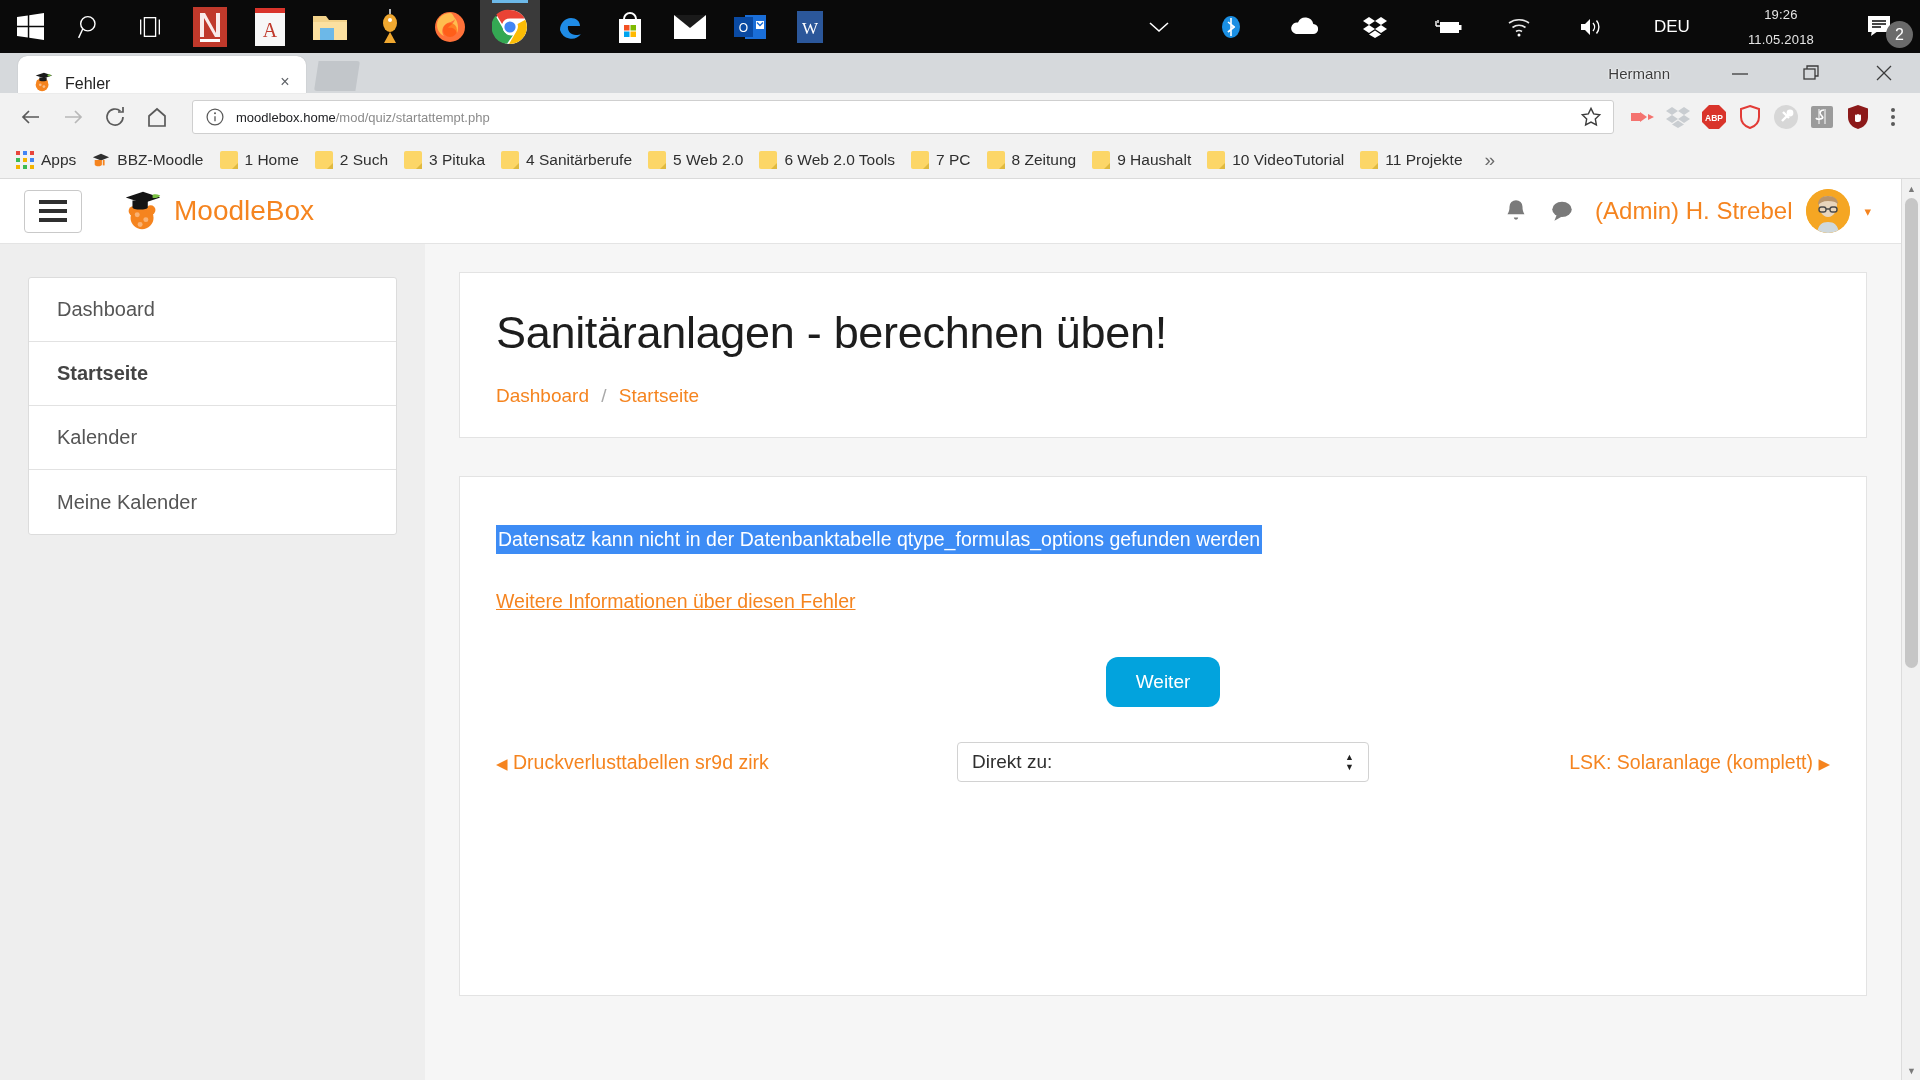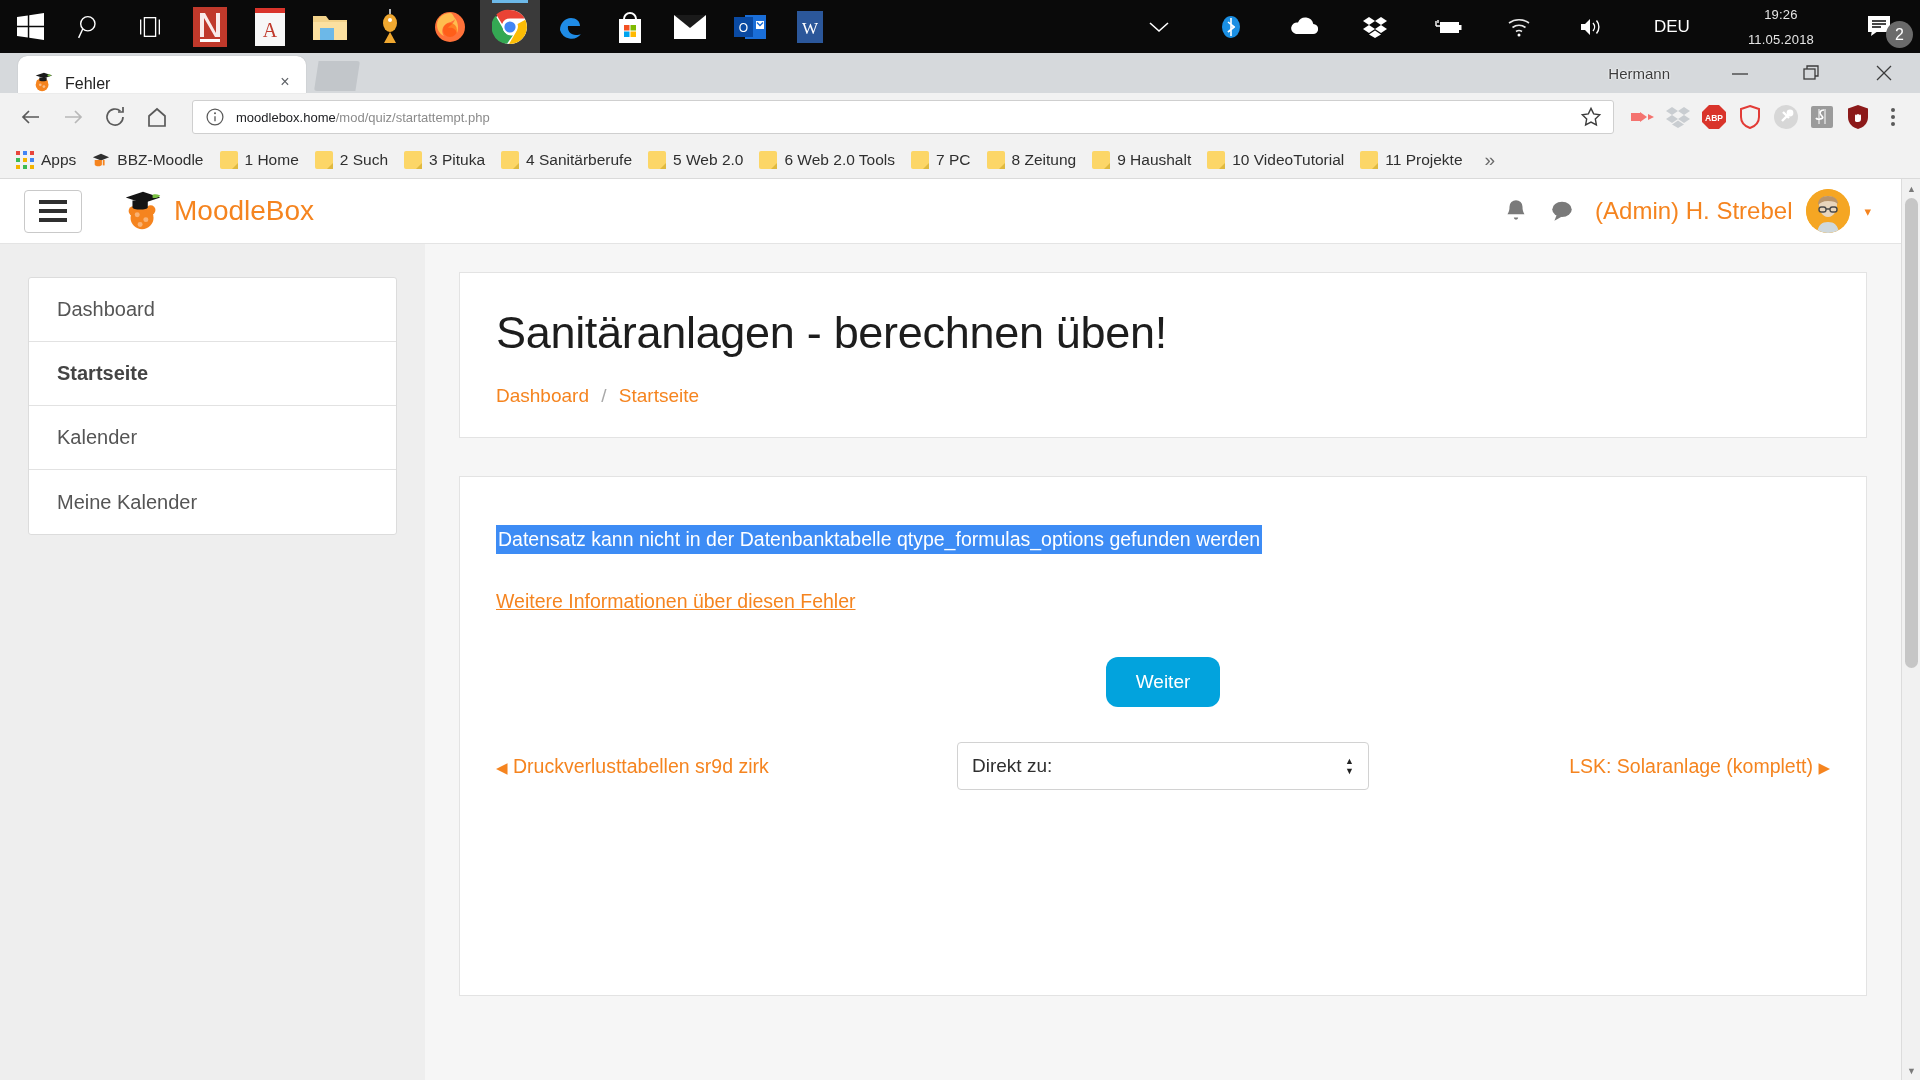--- a/index.html
+++ b/index.html
@@ -168,21 +168,21 @@
   #continue-btn {
     background: #02a3dd; color: #fff; border: none; border-radius: 12px;
     font-size: 19px; padding: 14px 30px; font-family: inherit;
   }
   #nav-row { display: flex; align-items: center; margin-top: 35px; padding-bottom: 40px; }
   #prev-link { font-size: 19.5px; color: #f5841f; flex: 1; white-space: nowrap; }
   #next-link { font-size: 19.5px; color: #f5841f; flex: 1; text-align: right; white-space: nowrap; }
   .arrow { font-size: 15px; }
   #jump-wrap { width: 412px; flex: none; }
   #jump-select {
-    width: 100%; height: 48px; border: 1px solid #d2d2d2; border-radius: 4px;
+    width: 100%; height: 40px; border: 1px solid #d2d2d2; border-radius: 4px;
     background: #fff; font-size: 19px; color: #2f2f2f; padding: 0 14px;
     font-family: inherit; display: flex; align-items: center;
   }
   #jump-select .lbl { flex: 1; }
   #jump-select .spin { display: flex; flex-direction: column; gap: 2px; font-size: 9px; line-height: 8px; color: #222; }
 
   
   #scrollbar { position: absolute; top: 0; right: 0; width: 19px; height: 901px; background: #f1f1f1; border-left: 1px solid #dcdcdc; }
   #sb-up, #sb-down { width: 19px; height: 19px; display:flex; align-items:center; justify-content:center; color:#7a7a7a; font-size:9px; }
   #sb-down { position: absolute; bottom: 0; }

